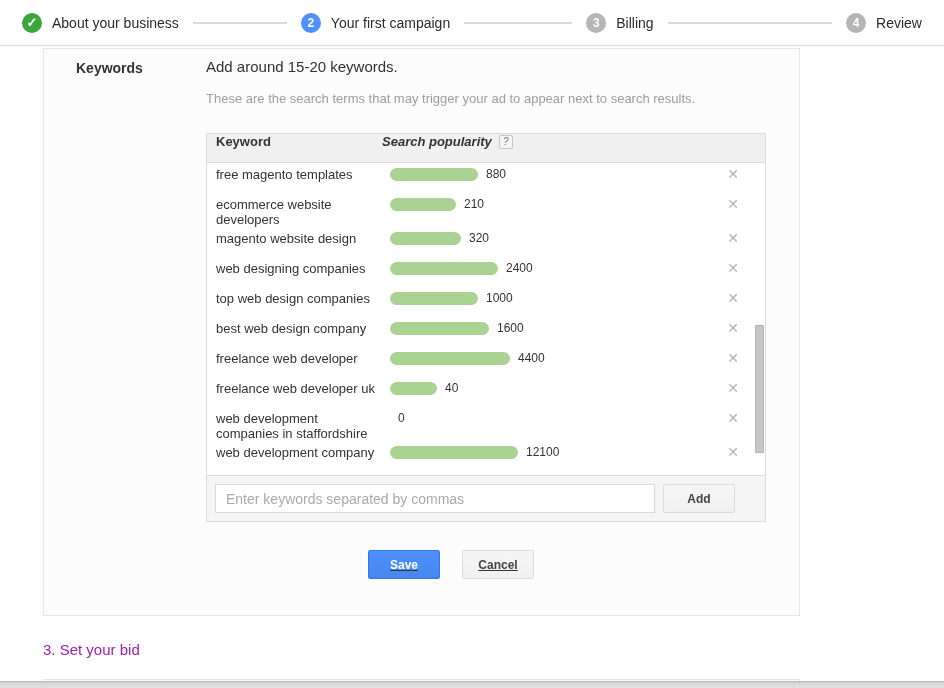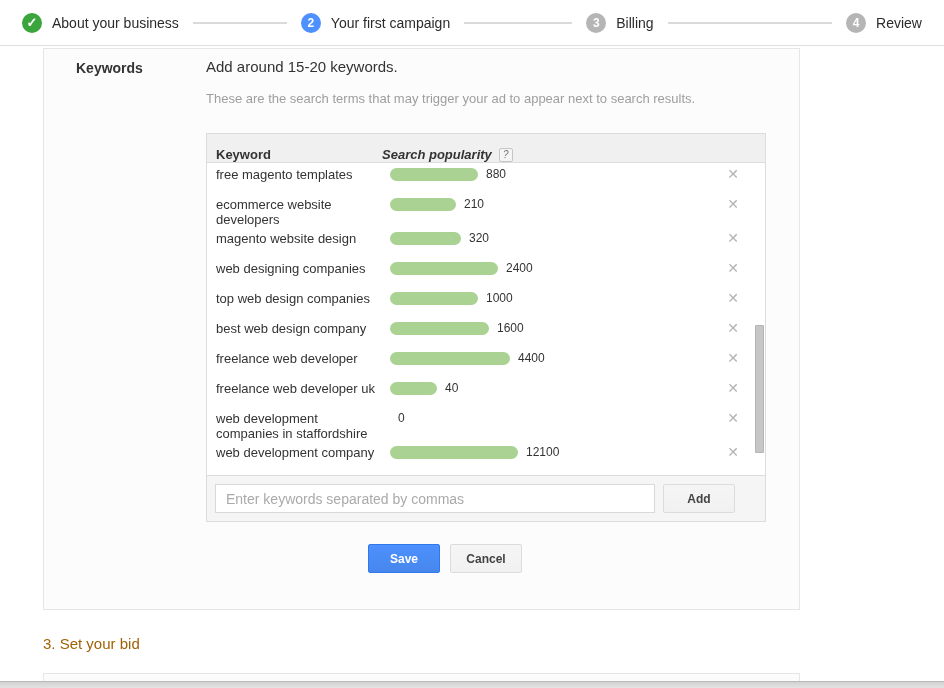--- a/index.html
+++ b/index.html
@@ -26,21 +26,21 @@
   .panel { width:757px; border:1px solid #e6e6e6; background:#fcfcfc; }
   .panel.keywords { margin-top:2px; padding:10px 0 36px 0; }
   .sec-row { display:flex; }
   .sec-label { width:162px; padding:1px 0 0 32px; font-size:14px; font-weight:bold; flex:none; }
   .sec-content { width:560px; }
   .instruction { font-size:15px; line-height:16px; color:#333; }
   .hint { font-size:13px; line-height:16px; margin-top:16px; color:#9e9e9e; }
 
   
   .ktable { width:560px; margin-top:26px; border:1px solid #dcdcdc; background:#fff; }
-  .thead { display:flex; align-items:flex-end; height:29px; background:#f0f0f0;
+  .thead { display:flex; align-items:flex-start; height:29px; background:#f0f0f0;
     border-bottom:1px solid #dcdcdc; font-size:13px; font-weight:bold; }
   .th-keyword { width:175px; padding-left:9px; flex:none; }
   .th-pop { display:flex; align-items:center;font-style:italic; }
   .qbadge { display:inline-flex; align-items:center; justify-content:center;
     width:14px; height:14px; margin-left:7px; border:1px solid #c6c6c6; border-radius:2px;
     background:#f5f5f5; color:#777; font-size:10px; font-weight:normal; cursor:pointer; }
   .tbody { position:relative; padding:2px 0; }
   .krow { display:flex; align-items:flex-start; min-height:30px; padding:2px 0; }
   .kcell { width:175px; padding-left:9px; padding-right:6px; flex:none;
     font-size:13px; line-height:15px; }
@@ -53,28 +53,28 @@
     background:#c6c6c6; border:1px solid #b4b4b4; border-radius:1px; cursor:pointer; }
   .tfoot { display:flex; align-items:center; gap:8px; background:#f5f5f5;
     border-top:1px solid #dcdcdc; padding:8px 30px 8px 8px; }
   .kw-input { flex:1; height:29px; border:1px solid #d9d9d9; background:#fff;
     padding:0 10px; font-size:14px; color:#333; font-family:"Liberation Sans", sans-serif; }
   .kw-input::placeholder { color:#aaa; }
   .btn { height:29px; border-radius:2px; font-size:12px; font-weight:bold;
     font-family:"Liberation Sans", sans-serif; cursor:pointer; }
   .btn-add { width:72px; background:linear-gradient(#f5f5f5,#f1f1f1);
     border:1px solid #dcdcdc; color:#444; }
-  .btn-row { display:flex; gap:10px; margin:22px 0 0 162px; }
+  .btn-row { display:flex; gap:22px; margin:28px 0 0 162px;text-decoration:underline; }
   .btn-save { width:72px; background:linear-gradient(#4d90fe,#4787ed);
     border:1px solid #3079ed; color:#fff; }
   .btn-cancel { width:72px; background:linear-gradient(#f5f5f5,#f1f1f1);
     border:1px solid #dcdcdc; color:#444; }
 
   
-  .bid-heading { margin-top:25px; font-size:15px; color:#a16207; }
+  .bid-heading { margin-top:25px; font-size:15px; color:#a21caf; }
   .panel.bid { margin-top:21px; height:62px; padding-top:20px; position:relative; overflow:hidden; }
   .pencil { position:absolute; right:22px; top:16px; color:#b5b5b5; font-size:17px;
     display:inline-block; transform:scaleX(-1); cursor:pointer; }
 
   
   .hscroll { position:absolute; left:0; bottom:0; width:944px; height:7px;
     background:linear-gradient(#d2d2d2,#e3e3e3); border-top:1px solid #b9b9b9; }
 </style>
 </head>
 <body>

